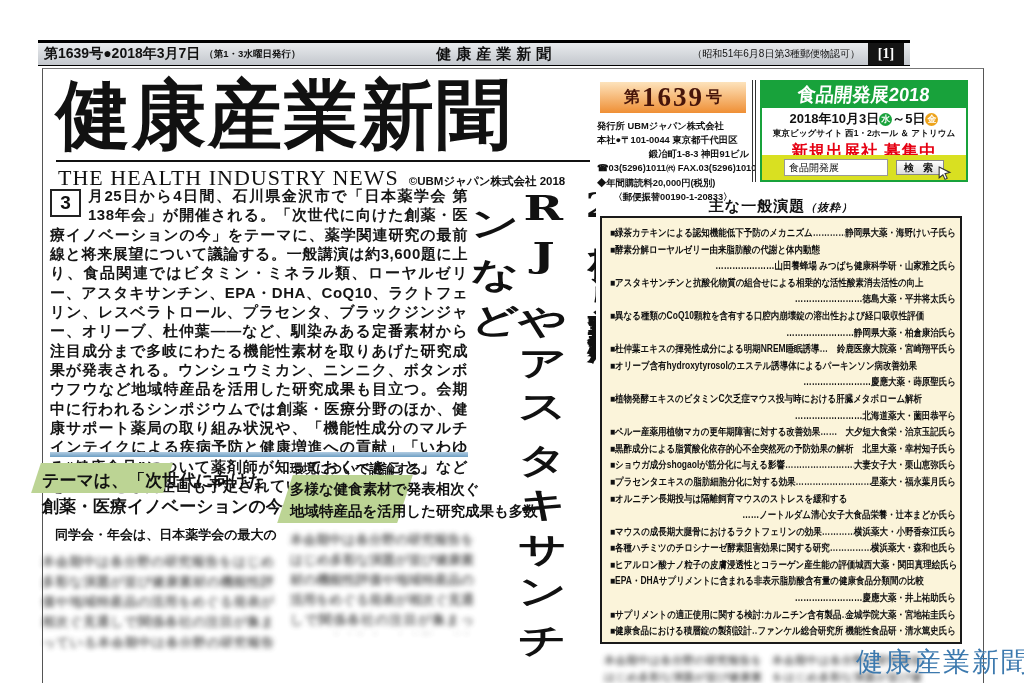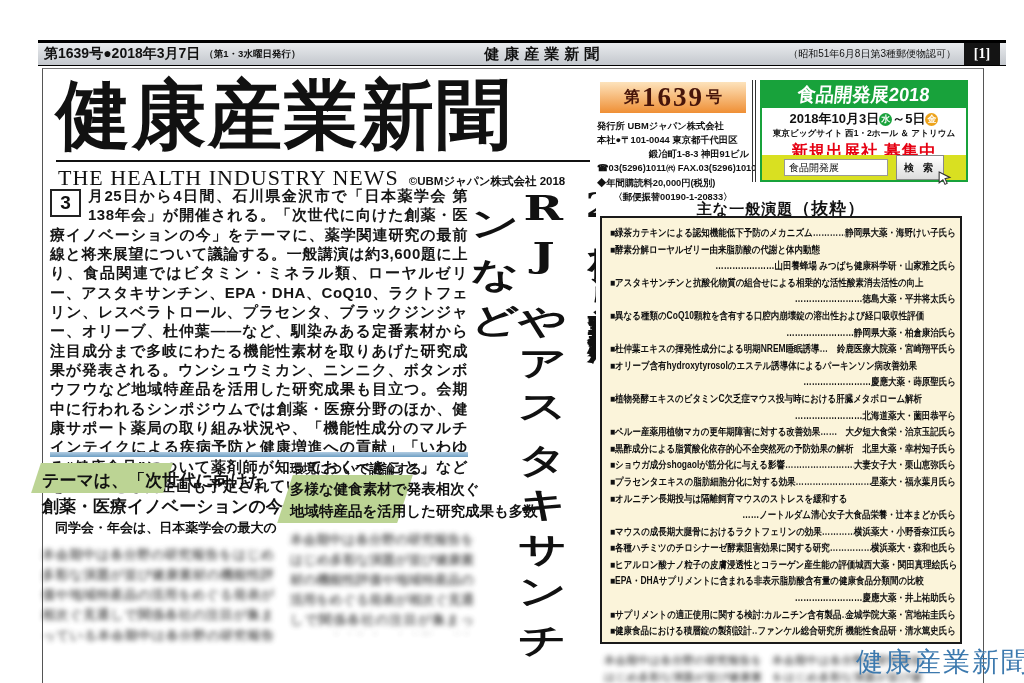--- a/index.html
+++ b/index.html
@@ -1,20 +1,20 @@
 <!DOCTYPE html>
 <html><head>
 <meta charset="utf-8">
 <style>
   * { margin:0; padding:0; box-sizing:border-box; }
   html,body { width:1024px; height:683px; background:#fff; overflow:hidden; }
   body { position:relative; font-family:"Liberation Sans", sans-serif; color:#111; }
 
   
-  .folio { position:absolute; left:38px; top:40px; width:968px; height:26px;
+  .folio { position:absolute; left:38px; top:40px; width:872px; height:26px;
     background:linear-gradient(#e9ebee, #c3c7cd);
     border-top:3px solid #000; border-bottom:1px solid #000;
     display:flex; align-items:center; padding:0 6px; }
   .folio-left { font-weight:bold; font-size:14px; letter-spacing:0; white-space:nowrap; }
   .folio-left-note { font-size:9.5px; font-weight:bold; margin-left:4px; }
   .folio-center { flex:1; text-align:center; font-family:"Liberation Serif", serif;
     font-weight:bold; font-size:15px; letter-spacing:5px; }
   .folio-right { font-size:10px; white-space:nowrap; }
   .folio-page { margin-left:8px; background:#141414; color:#fff; width:36px; height:22px;
     display:inline-flex; align-items:center; justify-content:center;
@@ -63,21 +63,21 @@
     vertical-align:1px; }
   .day-wed { background:#18a23b; }
   .day-fri { background:#eda31b; }
   .ad-venue { text-align:center; font-size:8.6px; font-weight:bold; white-space:nowrap; }
   .ad-recruit { text-align:center; font-size:17px; font-weight:900; color:#e60012;
     letter-spacing:1px; white-space:nowrap; transform:scaleX(0.97); }
   .ad-search { position:absolute; left:0; bottom:0; width:100%; height:25px;
     background:#d9e021; display:flex; align-items:center; justify-content:center; gap:8px; }
   .ad-input { width:104px; height:17px; border:1px solid #999; background:#fff;
     font-size:10px; padding-left:4px; font-family:"Liberation Sans", sans-serif; }
-  .ad-btn { position:relative; width:48px; height:25px; border:1px solid #888;
+  .ad-btn { position:relative; width:48px; height:15px; border:1px solid #888;
     background:linear-gradient(#fff,#ddd); font-size:10px; font-weight:bold;
     letter-spacing:3px; display:flex; align-items:center; justify-content:center; cursor:pointer; }
   .ad-btn svg { position:absolute; right:-9px; bottom:-7px; }
 
   
   .lead { position:absolute; left:50px; top:186px; width:418px; }
   .dropcap { float:left; width:31px; height:28px; border:2.5px solid #222; margin:3px 7px 2px 0;
     display:flex; align-items:center; justify-content:center; font-size:19px; font-weight:bold; }
   .lead-body { font-size:15px; font-weight:600; line-height:1.29; letter-spacing:0.5px;
     text-align:justify; color:#151515; }
@@ -88,42 +88,42 @@
   .sec-left { position:absolute; left:42px; top:468px; width:232px; }
   .sec-mid  { position:absolute; left:290px; top:460px; width:184px; }
   .subhead { position:relative; font-family:"DejaVu Serif","Liberation Serif",serif;
     font-weight:900; line-height:1.5; z-index:0; white-space:nowrap; }
   .sec-left .subhead { font-size:17px; }
   .sec-mid .subhead { font-size:14.5px; }
   .subhead::before { content:""; position:absolute; z-index:-1; background:#bcd494;
     transform:skewX(-18deg); }
   .sec-left .subhead::before { left:-6px; top:-5px; width:132px; height:30px; }
   .sec-mid .subhead::before { left:-5px; top:-3px; width:120px; height:48px; }
-  .sec-lead-line { font-size:13px; font-weight:600; white-space:nowrap; }
+  .sec-lead-line { margin-top:7px; font-size:13px; font-weight:600; white-space:nowrap; }
   .sec-intro { font-size:13px; font-weight:600; }
 
   .blur-block { filter:blur(2.6px); opacity:0.8; color:#444; overflow:hidden;
     font-size:13px; font-weight:600; line-height:1.55; text-align:justify; }
   .blur-left { margin-top:8px; height:96px; }
   .blur-mid { margin-top:8px; height:104px; }
 
   
   .v-headline { position:absolute; left:472px; top:188px; width:124px; height:495px;
     overflow:hidden; }
   .v-inner { writing-mode:vertical-rl; text-orientation:upright; height:495px;
     font-family:"DejaVu Serif","Liberation Serif",serif; font-weight:900;
     transform:scaleX(1.4); transform-origin:top left; }
   .v-col1 { font-size:34px; letter-spacing:-3px; margin-left:15px; line-height:1; }
   .v-col2 { font-size:34px; letter-spacing:7px; line-height:1; }
   .tcy { text-combine-upright:all; }
 
   
   .topics-title { position:absolute; left:600px; top:197px; width:362px; text-align:center;
     font-weight:900; font-size:15px; letter-spacing:1px; }
-  .topics-title .note { font-size:17px; }
+  .topics-title .note { font-size:11px;font-style:italic; }
   .topics-box { position:absolute; left:600px; top:216px; width:362px; height:428px;
     border:2.5px solid #1a1a1a; background:#fbf4da; padding:7px 8px; overflow:hidden; }
   .topics-inner { width:408px; transform:scaleX(0.848); transform-origin:top left;
     font-size:10px; font-weight:bold; line-height:1.66; letter-spacing:0; }
   .ti .l1 { display:flex; overflow:hidden; }
   .ti .t { white-space:nowrap; flex-shrink:0; }
   .ti .dots { flex:1; overflow:hidden; white-space:nowrap; min-width:0; color:#333; }
   .ti .au { white-space:nowrap; flex-shrink:1; }
   .ti .l2 { text-align:right; white-space:nowrap; }
   .ti .l2:empty { display:none; }

